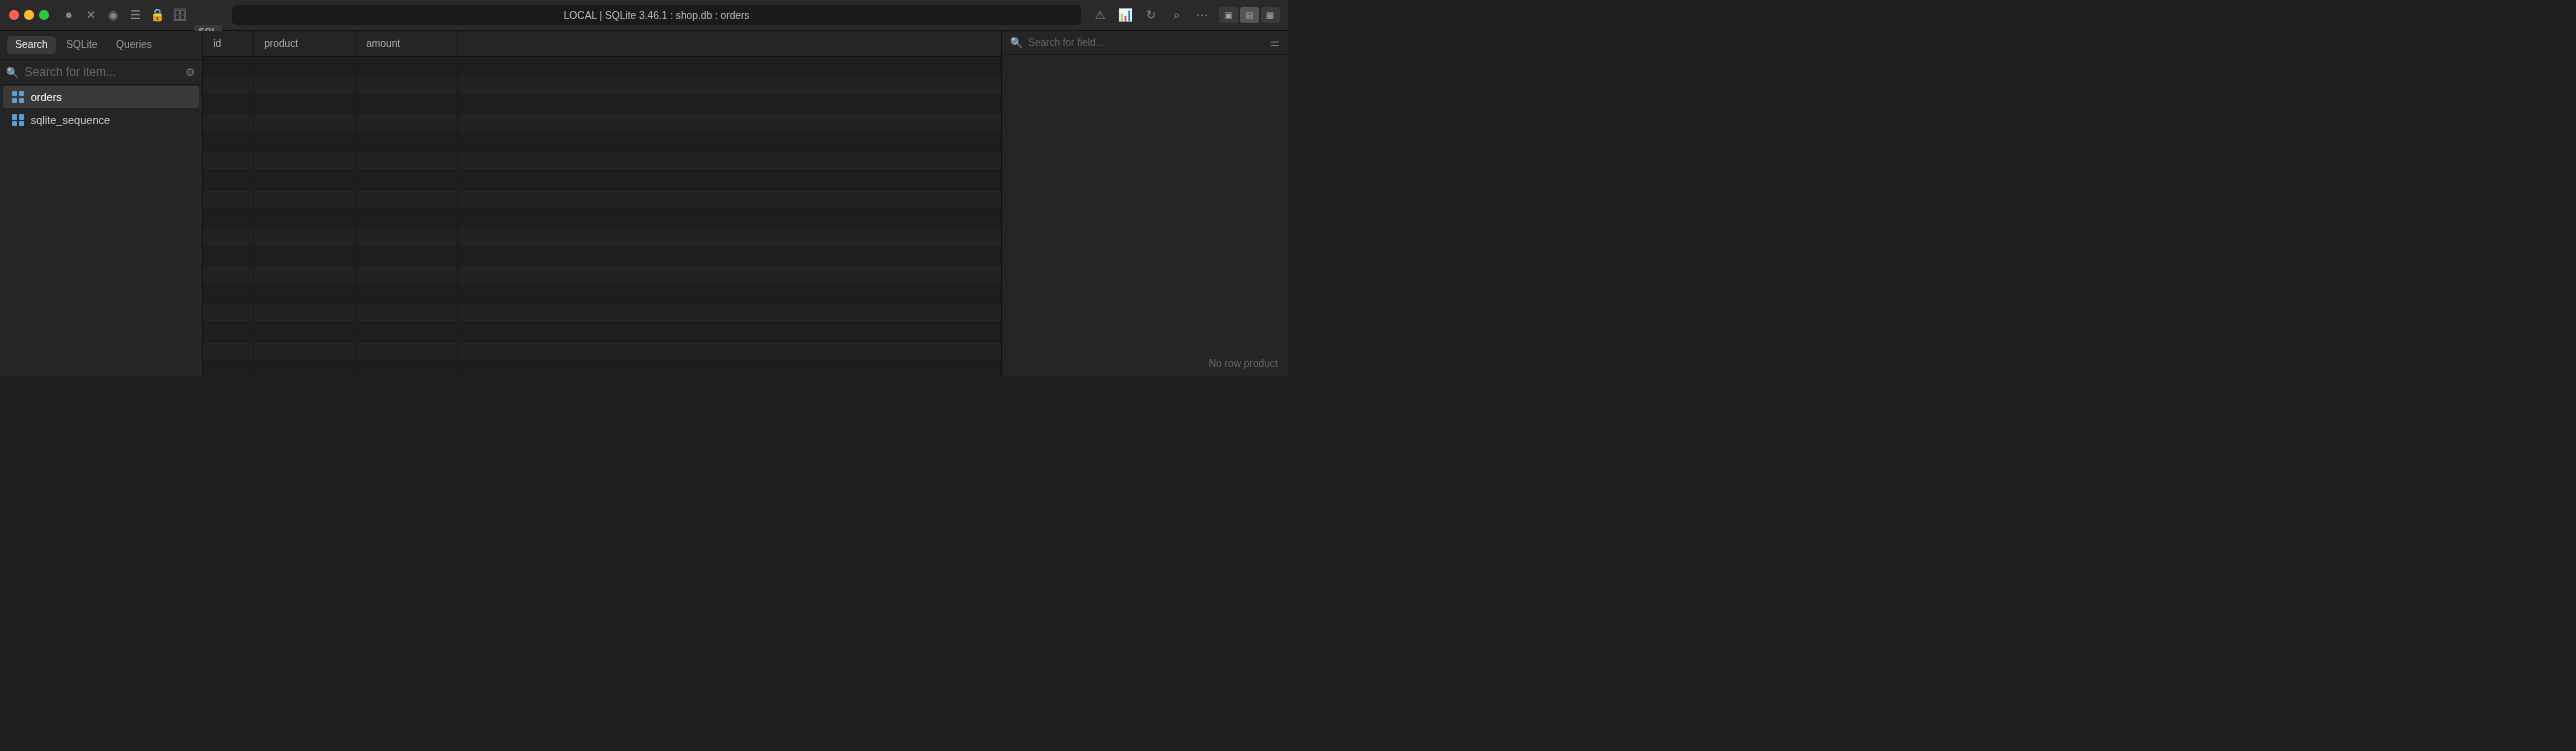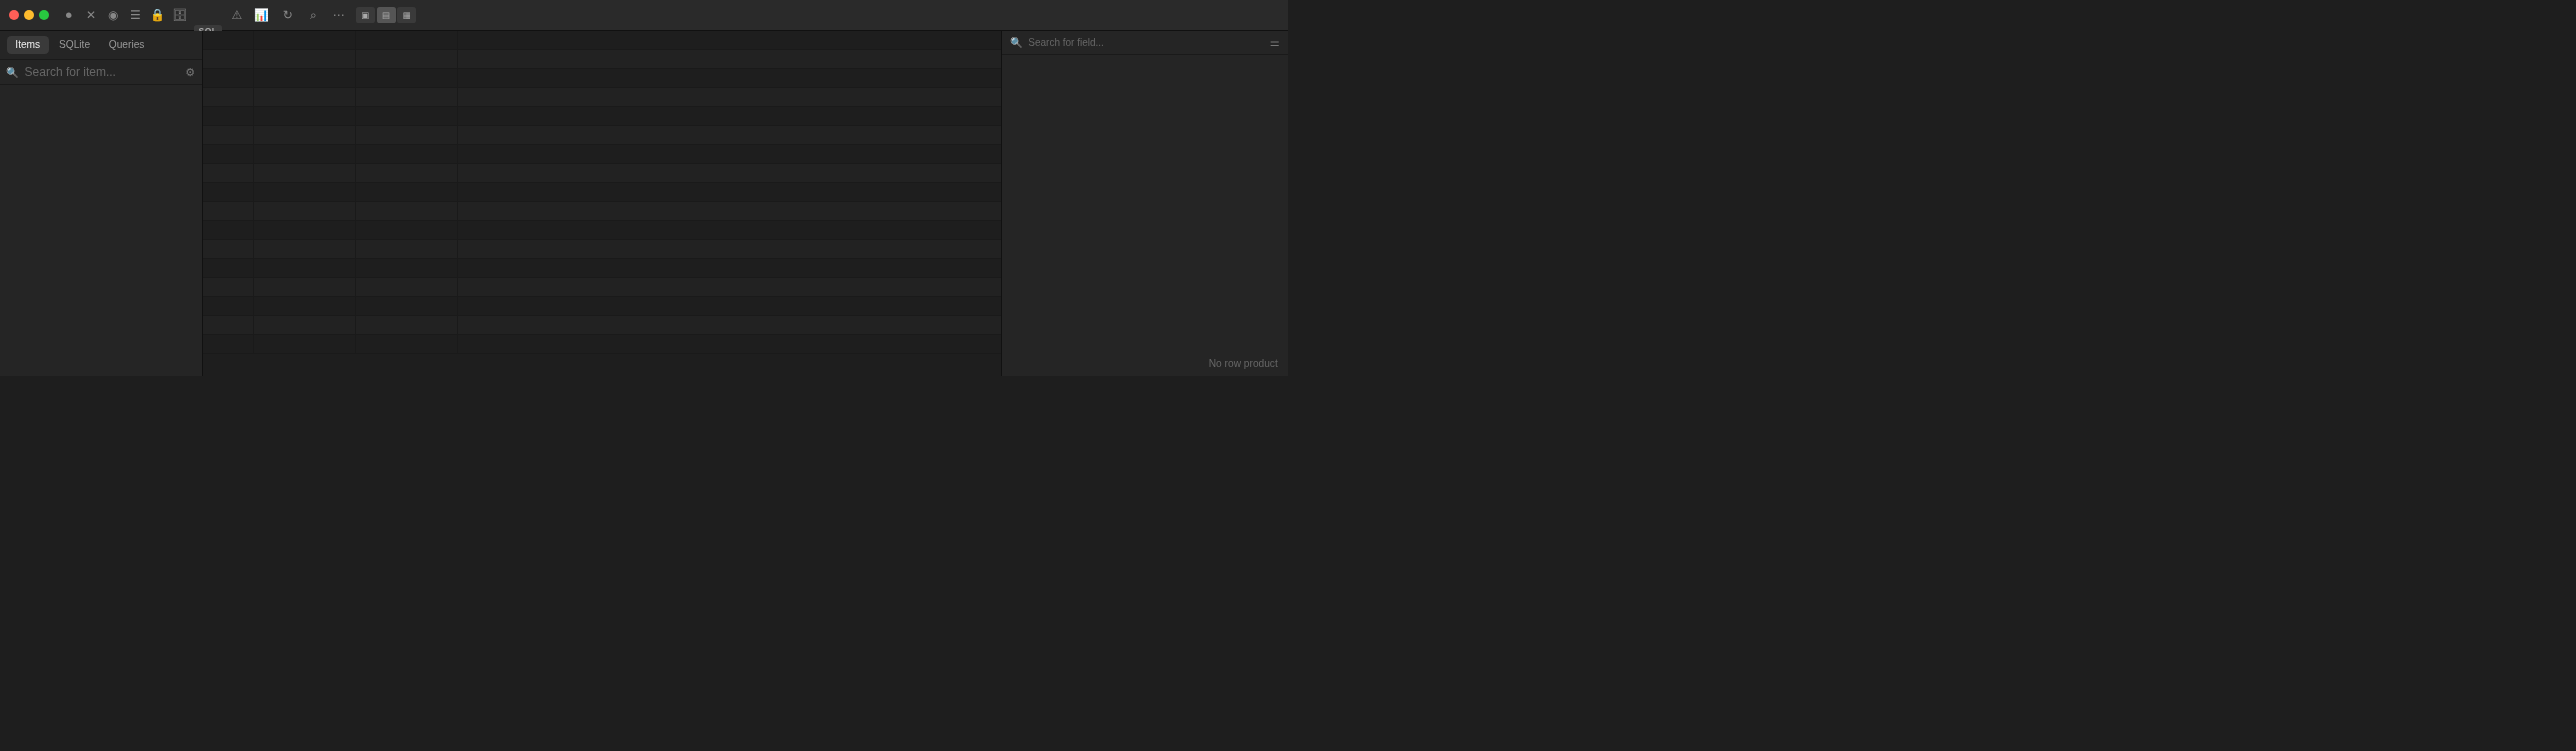--- a/index.html
+++ b/index.html
@@ -305,51 +305,77 @@
   </div>
 
   <div class="titlebar-icon">⏺</div>
   <div class="titlebar-icon">✕</div>
   <div class="titlebar-icon">◉</div>
   <div class="titlebar-icon">☰</div>
   <div class="titlebar-icon">🔒</div>
   <div class="titlebar-icon">🗄</div>
   <div class="titlebar-sql-badge">SQL</div>
 
+  <div class="titlebar-connection">LOCAL | SQLite 3.46.1  :  shop.db : orders</div>
 
   <div class="titlebar-actions">
     <div class="titlebar-action-icon">⚠</div>
     <div class="titlebar-action-icon">📊</div>
     <div class="titlebar-action-icon">↻</div>
     <div class="titlebar-action-icon">⌕</div>
     <div class="titlebar-action-icon">⋯</div>
     <div class="view-toggle-group">
       <div class="view-toggle-btn">▣</div>
       <div class="view-toggle-btn active">▤</div>
       <div class="view-toggle-btn">▦</div>
     </div>
   </div>
 </div>
 
 <div class="main-layout">
 
   <div class="sidebar">
     <div class="sidebar-tabs">
-      <div class="sidebar-tab active">Items</div>
+      <div class="sidebar-tab active">Search</div>
       <div class="sidebar-tab">SQLite</div>
       <div class="sidebar-tab">Queries</div>
     </div>
     <div class="sidebar-search-bar">
       <span class="search-icon-sidebar">🔍</span>
       <input class="sidebar-search-input" type="text" placeholder="Search for item..." style="">
       <span class="filter-icon">⚙</span>
     </div>
+    <div class="sidebar-items">
+      <div class="sidebar-item active">
+        <div class="table-grid-icon">
+          <span></span>
+            <span></span>
+            <span></span>
+            <span></span>
+        </div>
+        <span>orders</span>
+      </div>
+      <div class="sidebar-item">
+        <div class="table-grid-icon">
+          <span></span>
+            <span></span>
+            <span></span>
+            <span></span>
+        </div>
+        <span>sqlite_sequence</span>
+      </div>
+    </div>
   </div>
 
   <div class="content-area">
+    <div class="table-header-row">
+      <div class="table-col-header col-id">id</div>
+      <div class="table-col-header col-product">product</div>
+      <div class="table-col-header col-amount">amount</div>
+    </div>
     <div class="table-body" id="table-body">
     <div class="table-row">
       <div class="table-cell col-id"></div>
       <div class="table-cell col-product"></div>
       <div class="table-cell col-amount"></div>
     </div>
         <div class="table-row">
       <div class="table-cell col-id"></div>
       <div class="table-cell col-product"></div>
       <div class="table-cell col-amount"></div>

